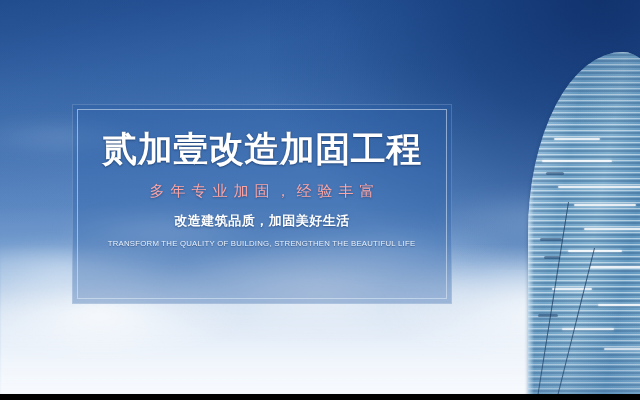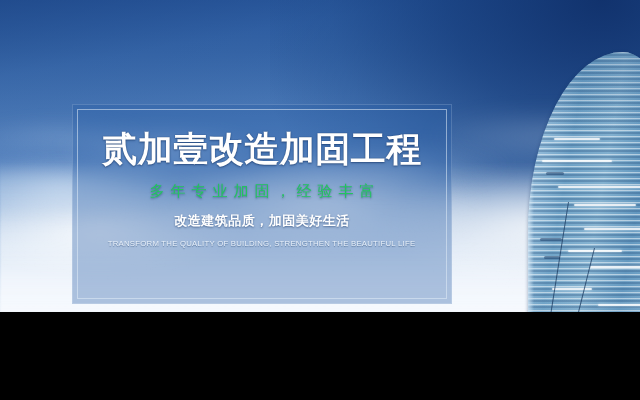--- a/index.html
+++ b/index.html
@@ -4,21 +4,21 @@
 <title>banner</title>
 <style>
   html, body {
     margin: 0;
     padding: 0;
     background: #000;
   }
   #stage {
     position: relative;
     width: 640px;
-    height: 312px;
+    height: 394px;
     overflow: hidden;
     font-family: "Liberation Sans", "DejaVu Sans", sans-serif;
     -webkit-font-smoothing: antialiased;
   }
 
   
   .sky {
     position: absolute;
     inset: 0;
     background:
@@ -205,21 +205,21 @@
     letter-spacing: 0.5px;
     text-shadow:
       0 1px 2px rgba(16,46,92,0.55),
       0 0 1px rgba(16,46,92,0.8);
     white-space: nowrap;
   }
   .subtitle {
     margin-top: 14px;
     font-size: 15px;
     font-weight: normal;
-    color: #22c55e;
+    color: #fca5a5;
     letter-spacing: 6px;
     text-indent: 6px;
     text-shadow: 0 1px 2px rgba(16,46,92,0.5);
     white-space: nowrap;
   }
   .tagline {
     margin-top: 11px;
     font-size: 13px;
     font-weight: bold;
     color: #ffffff;

